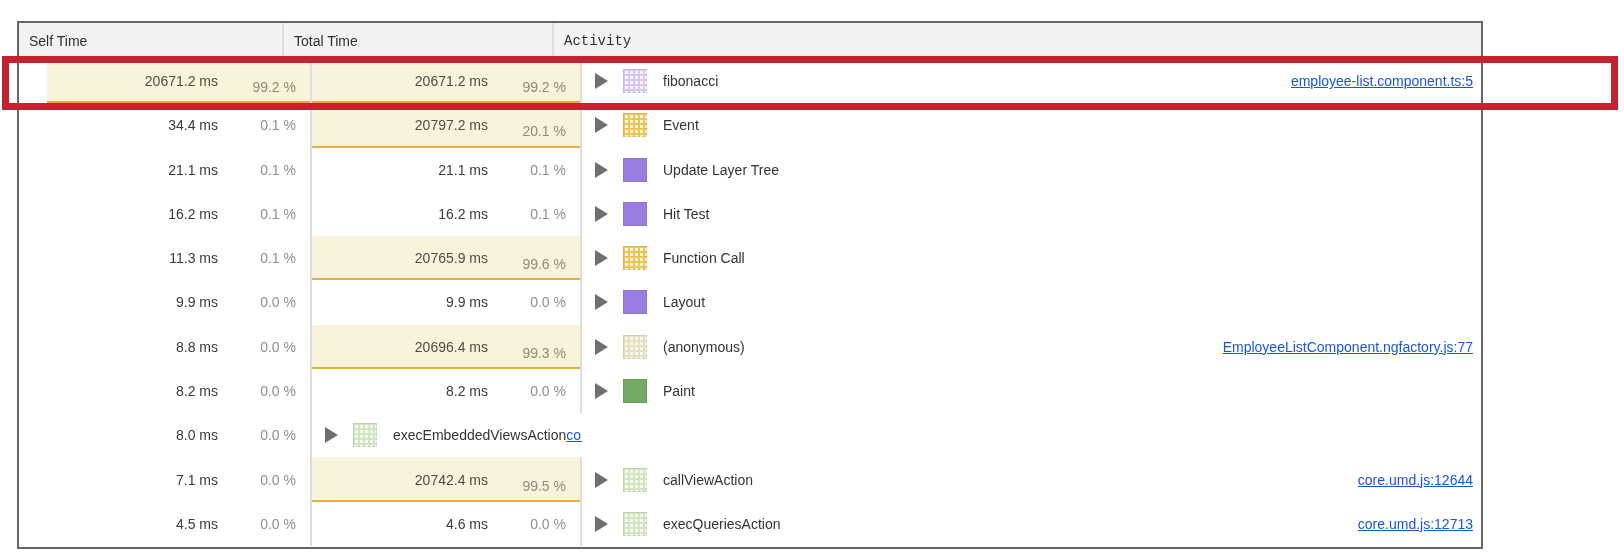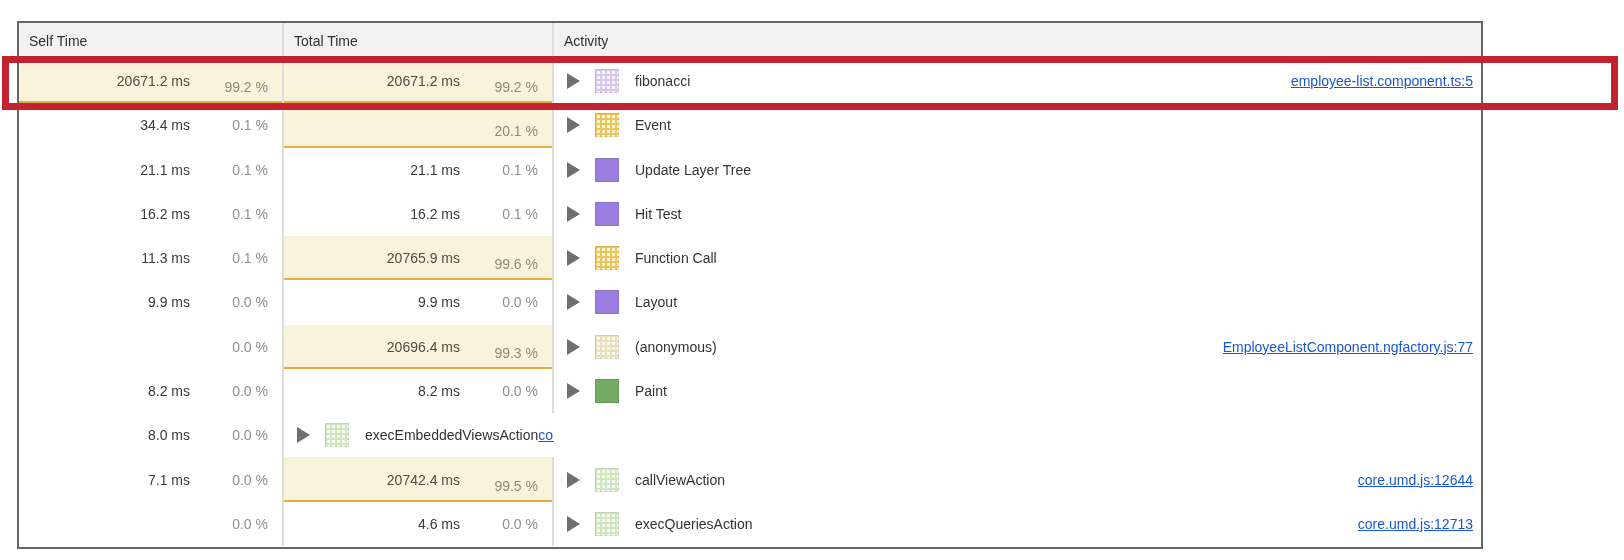--- a/index.html
+++ b/index.html
@@ -28,26 +28,27 @@
     background: var(--header-bg, #f2f2f2);
     border-bottom: 1px solid #ccc;
   }
   .hcell {
     display: flex; align-items: center;
     padding-left: 10px;
     color: #2f2f2f;
     border-right: 2px solid var(--divider-gray, #dedede);
     overflow: hidden; white-space: nowrap;
   }
-  .hcell:last-child { border-right: none; }
+  .hcell:last-child { border-right: none; font-family: Liberation Mono, monospace; }
 
   .rows {
     display: grid;
     grid-auto-rows: 1fr;
     height: calc(100% - 37px);
+    padding-left: 28px;
   }
   .row {
     display: grid;
     grid-template-columns: 265px 270px 1fr;
     background: #fff;
   }
 
   .cell { display: flex; align-items: center; overflow: hidden; }
   .num {
     justify-content: flex-end;
@@ -129,20 +130,21 @@
       <span class="link">employee-list.component.ts:5</span>
     </div>
   </div>
 
   <div class="row">
     <div class="cell num self">
       <span class="val">34.4 ms</span>
       <span class="pct">0.1 %</span>
     </div>
     <div class="cell num total hot">
+      <span class="val">20797.2 ms</span>
       <span class="pct">20.1 %</span>
     </div>
     <div class="cell activity">
       <span class="tri"></span>
       <span class="swatch dotted" style="background-color: rgb(238, 196, 85);"></span>
       <span class="label">Event</span>
 
     </div>
   </div>
 
@@ -209,20 +211,21 @@
     <div class="cell activity">
       <span class="tri"></span>
       <span class="swatch" style="background-color: rgb(155, 125, 225);"></span>
       <span class="label">Layout</span>
 
     </div>
   </div>
 
   <div class="row">
     <div class="cell num self">
+      <span class="val">8.8 ms</span>
       <span class="pct">0.0 %</span>
     </div>
     <div class="cell num total hot">
       <span class="val">20696.4 ms</span>
       <span class="pct">99.3 %</span>
     </div>
     <div class="cell activity">
       <span class="tri"></span>
       <span class="swatch dotted" style="background-color: rgb(234, 223, 188);"></span>
       <span class="label">(anonymous)</span>
@@ -272,20 +275,21 @@
     <div class="cell activity">
       <span class="tri"></span>
       <span class="swatch dotted" style="background-color: rgb(207, 230, 191);"></span>
       <span class="label">callViewAction</span>
       <span class="link">core.umd.js:12644</span>
     </div>
   </div>
 
   <div class="row">
     <div class="cell num self">
+      <span class="val">4.5 ms</span>
       <span class="pct">0.0 %</span>
     </div>
     <div class="cell num total">
       <span class="val">4.6 ms</span>
       <span class="pct">0.0 %</span>
     </div>
     <div class="cell activity">
       <span class="tri"></span>
       <span class="swatch dotted" style="background-color: rgb(207, 230, 191);"></span>
       <span class="label">execQueriesAction</span>

